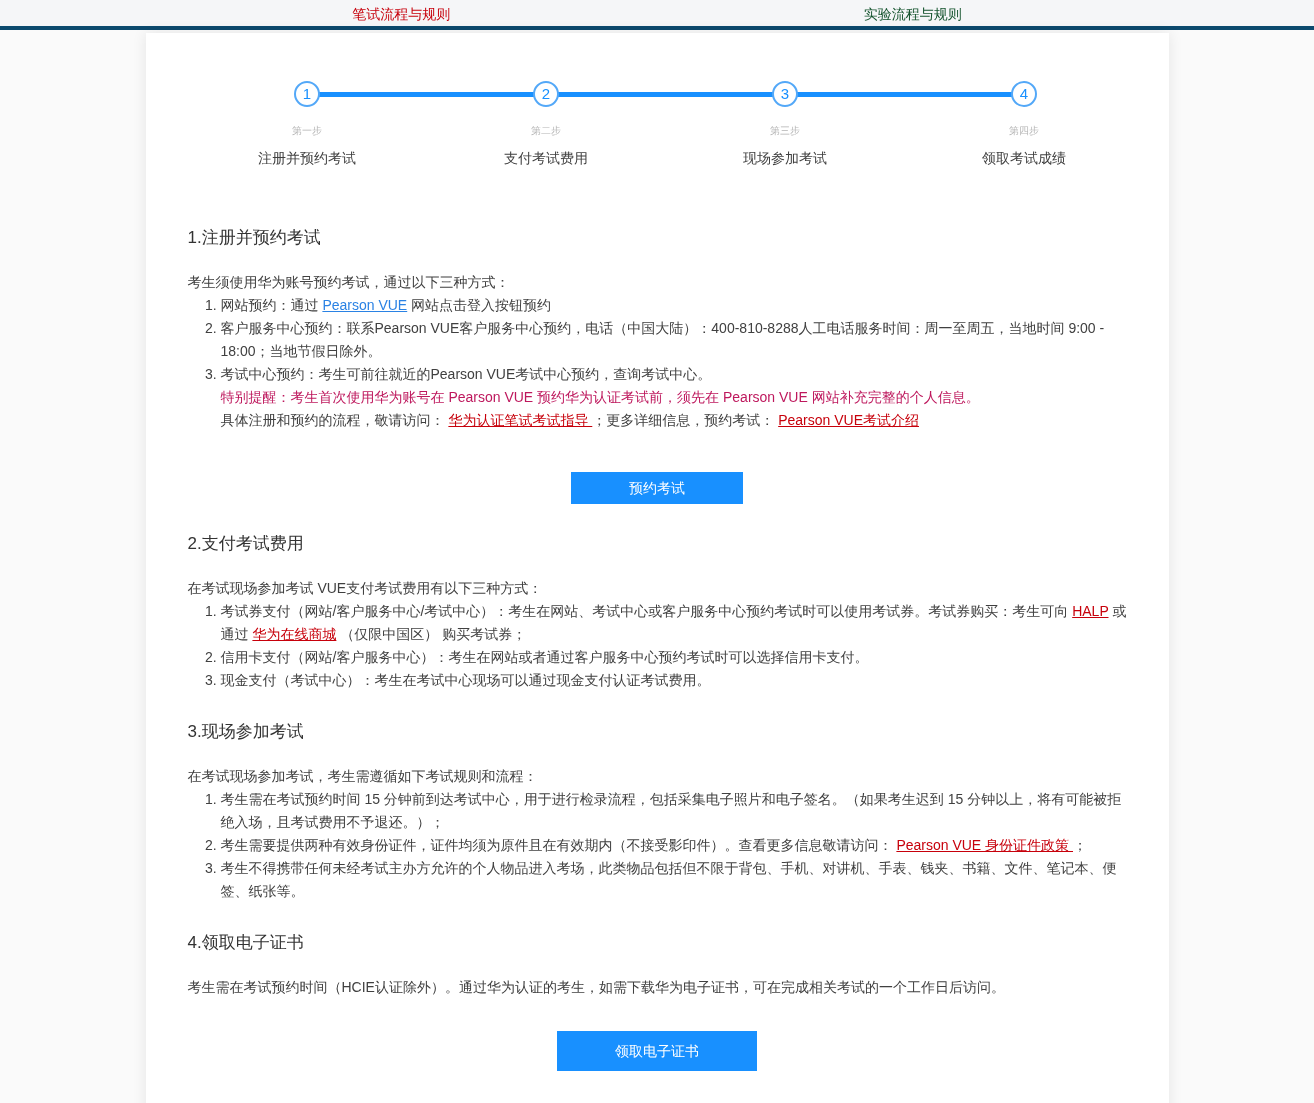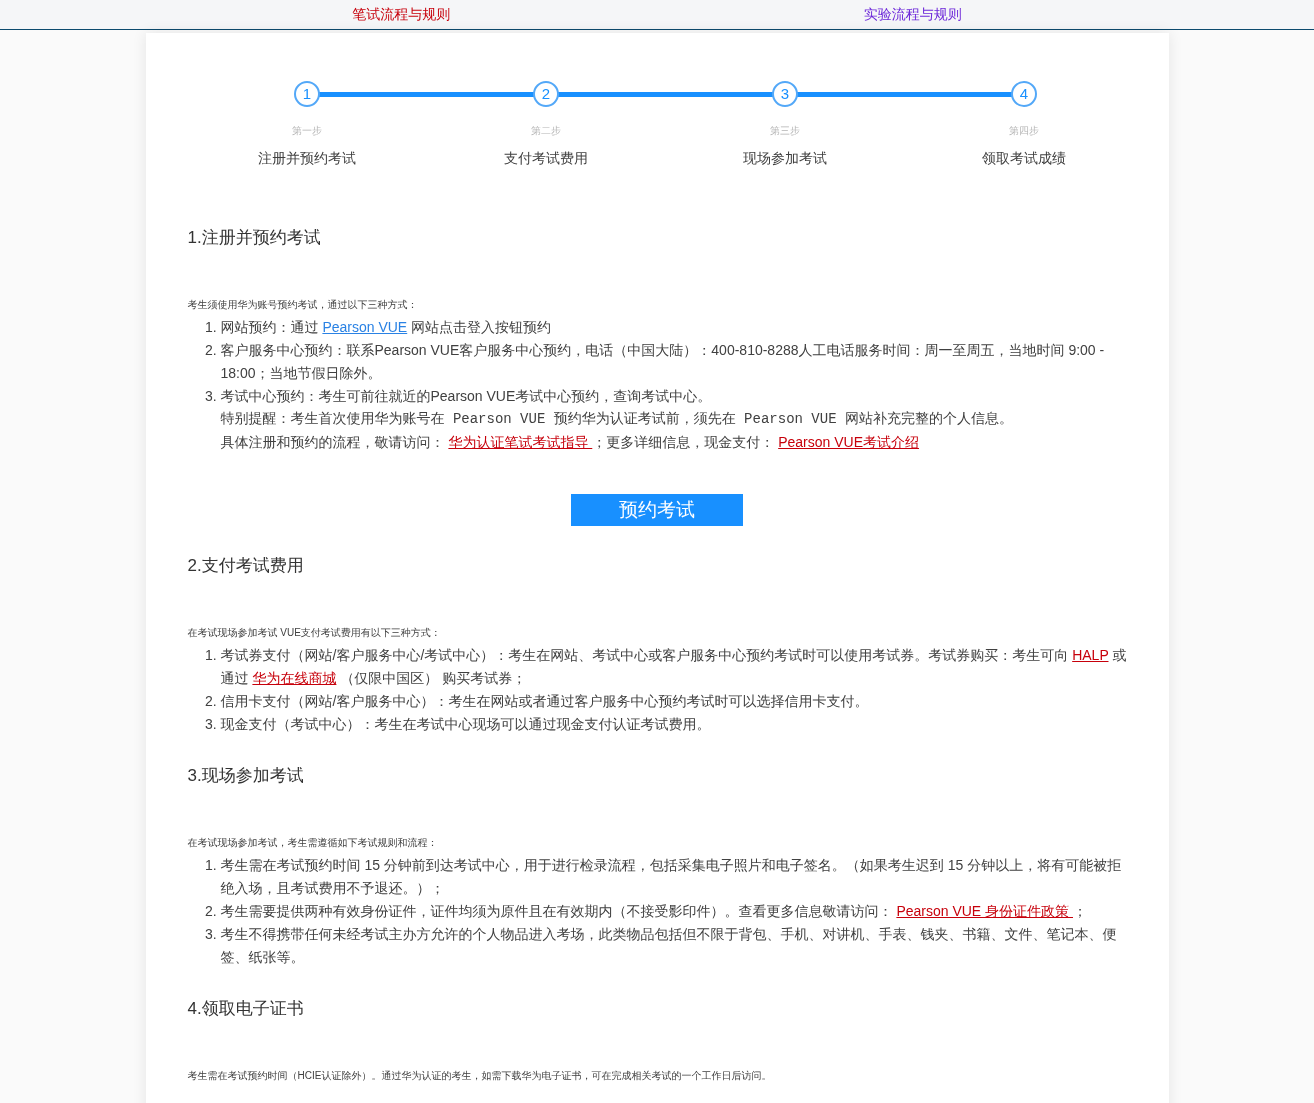--- a/index.html
+++ b/index.html
@@ -6,35 +6,35 @@
   html, body { width: 100%; }
   body {
     font-family: "Liberation Sans", "DejaVu Sans", sans-serif;
     background: #fafafa;
     min-height: 1103px;
     color: #333;
   }
   
   .tabbar {
     background: #f5f6f8;
-    border-bottom: 1px solid #0c4a6e;
+    border-bottom: 4px solid #0c4a6e;
     height: 30px;
   }
   .tabbar-inner {
     width: 1023px;
     margin: 0 auto;
     display: flex;
     height: 100%;
   }
   .tab {
     flex: 1;
     text-align: center;
     font-size: 14px;
     line-height: 29px;
-    color: #6d28d9;
+    color: #14532d;
     cursor: pointer;
   }
   .tab.active { color: #c7000b; }
   
   .card {
     width: 1023px;
     margin: 3px auto 0 auto;
     background: #ffffff;
     box-shadow: 0 0 14px rgba(0,0,0,0.09);
     padding: 48px 42px 55px 42px;
@@ -89,57 +89,56 @@
   
   .section { margin-top: 28px; }
   .section:first-of-type { margin-top: 0; }
   .section-title {
     font-size: 17px;
     font-weight: normal;
     color: #333;
     margin-bottom: 22px;
   }
   .section-intro {
-    font-size: 10px;
+    font-size: 14px;
     line-height: 23px;
     color: #404040;
-    margin-top: 44px;
   }
   ol.rule-list {
     margin: 0;
     padding-left: 33px;
     font-size: 14px;
     line-height: 23px;
     color: #404040;
   }
   .note-block {
     margin-left: 33px;
     font-size: 14px;
     line-height: 23px;
     color: #404040;
   }
-  .red-text { color: #404040; font-family: Liberation Mono, monospace; }
+  .red-text { color: #be185d; }
   .link-red {
     color: #c7000b;
     text-decoration: underline;
     cursor: pointer;
   }
   .link-blue {
     color: #2a82e4;
     text-decoration: underline;
     cursor: pointer;
   }
   .btn-row { text-align: center; }
   .btn-row.first { margin-top: 40px; margin-bottom: 10px; }
   .btn-row.last { margin-top: 32px; }
   .primary-btn {
     display: inline-block;
     background: #1890ff;
     color: #ffffff;
-    font-size: 19px;
+    font-size: 14px;
     border: none;
     cursor: pointer;
     text-align: center;
     font-family: inherit;
   }
   .primary-btn.reserve { width: 172px; height: 32px; line-height: 32px; }
   .primary-btn.cert { width: 200px; height: 40px; line-height: 31px; }
 </style>
 </head>
 <body>
@@ -180,21 +179,21 @@
   <div class="section">
     <div class="section-title">1.注册并预约考试</div>
     <div class="section-intro">考生须使用华为账号预约考试，通过以下三种方式：</div>
     <ol class="rule-list">
       <li><span>网站预约：通过 </span><a class="link-blue">Pearson VUE</a><span> 网站点击登入按钮预约</span></li>
       <li><span>客户服务中心预约：联系Pearson VUE客户服务中心预约，电话（中国大陆）：400-810-8288人工电话服务时间：周一至周五，当地时间 9:00 - 18:00；当地节假日除外。</span></li>
       <li><span>考试中心预约：考生可前往就近的Pearson VUE考试中心预约，查询考试中心。</span></li>
     </ol>
     <div class="note-block">
       <div class="red-text">特别提醒：考生首次使用华为账号在 Pearson VUE 预约华为认证考试前，须先在 Pearson VUE 网站补充完整的个人信息。</div>
-      <div><span>具体注册和预约的流程，敬请访问： </span><a class="link-red">华为认证笔试考试指导 </a><span>；更多详细信息，现金支付： </span><a class="link-red">Pearson VUE考试介绍</a></div>
+      <div><span>具体注册和预约的流程，敬请访问： </span><a class="link-red">华为认证笔试考试指导 </a><span>；更多详细信息，预约考试： </span><a class="link-red">Pearson VUE考试介绍</a></div>
     </div>
     <div class="btn-row first">
       <button class="primary-btn reserve">预约考试</button>
     </div>
   </div>
 
   <div class="section">
     <div class="section-title">2.支付考试费用</div>
     <div class="section-intro">在考试现场参加考试 VUE支付考试费用有以下三种方式：</div>
     <ol class="rule-list">

